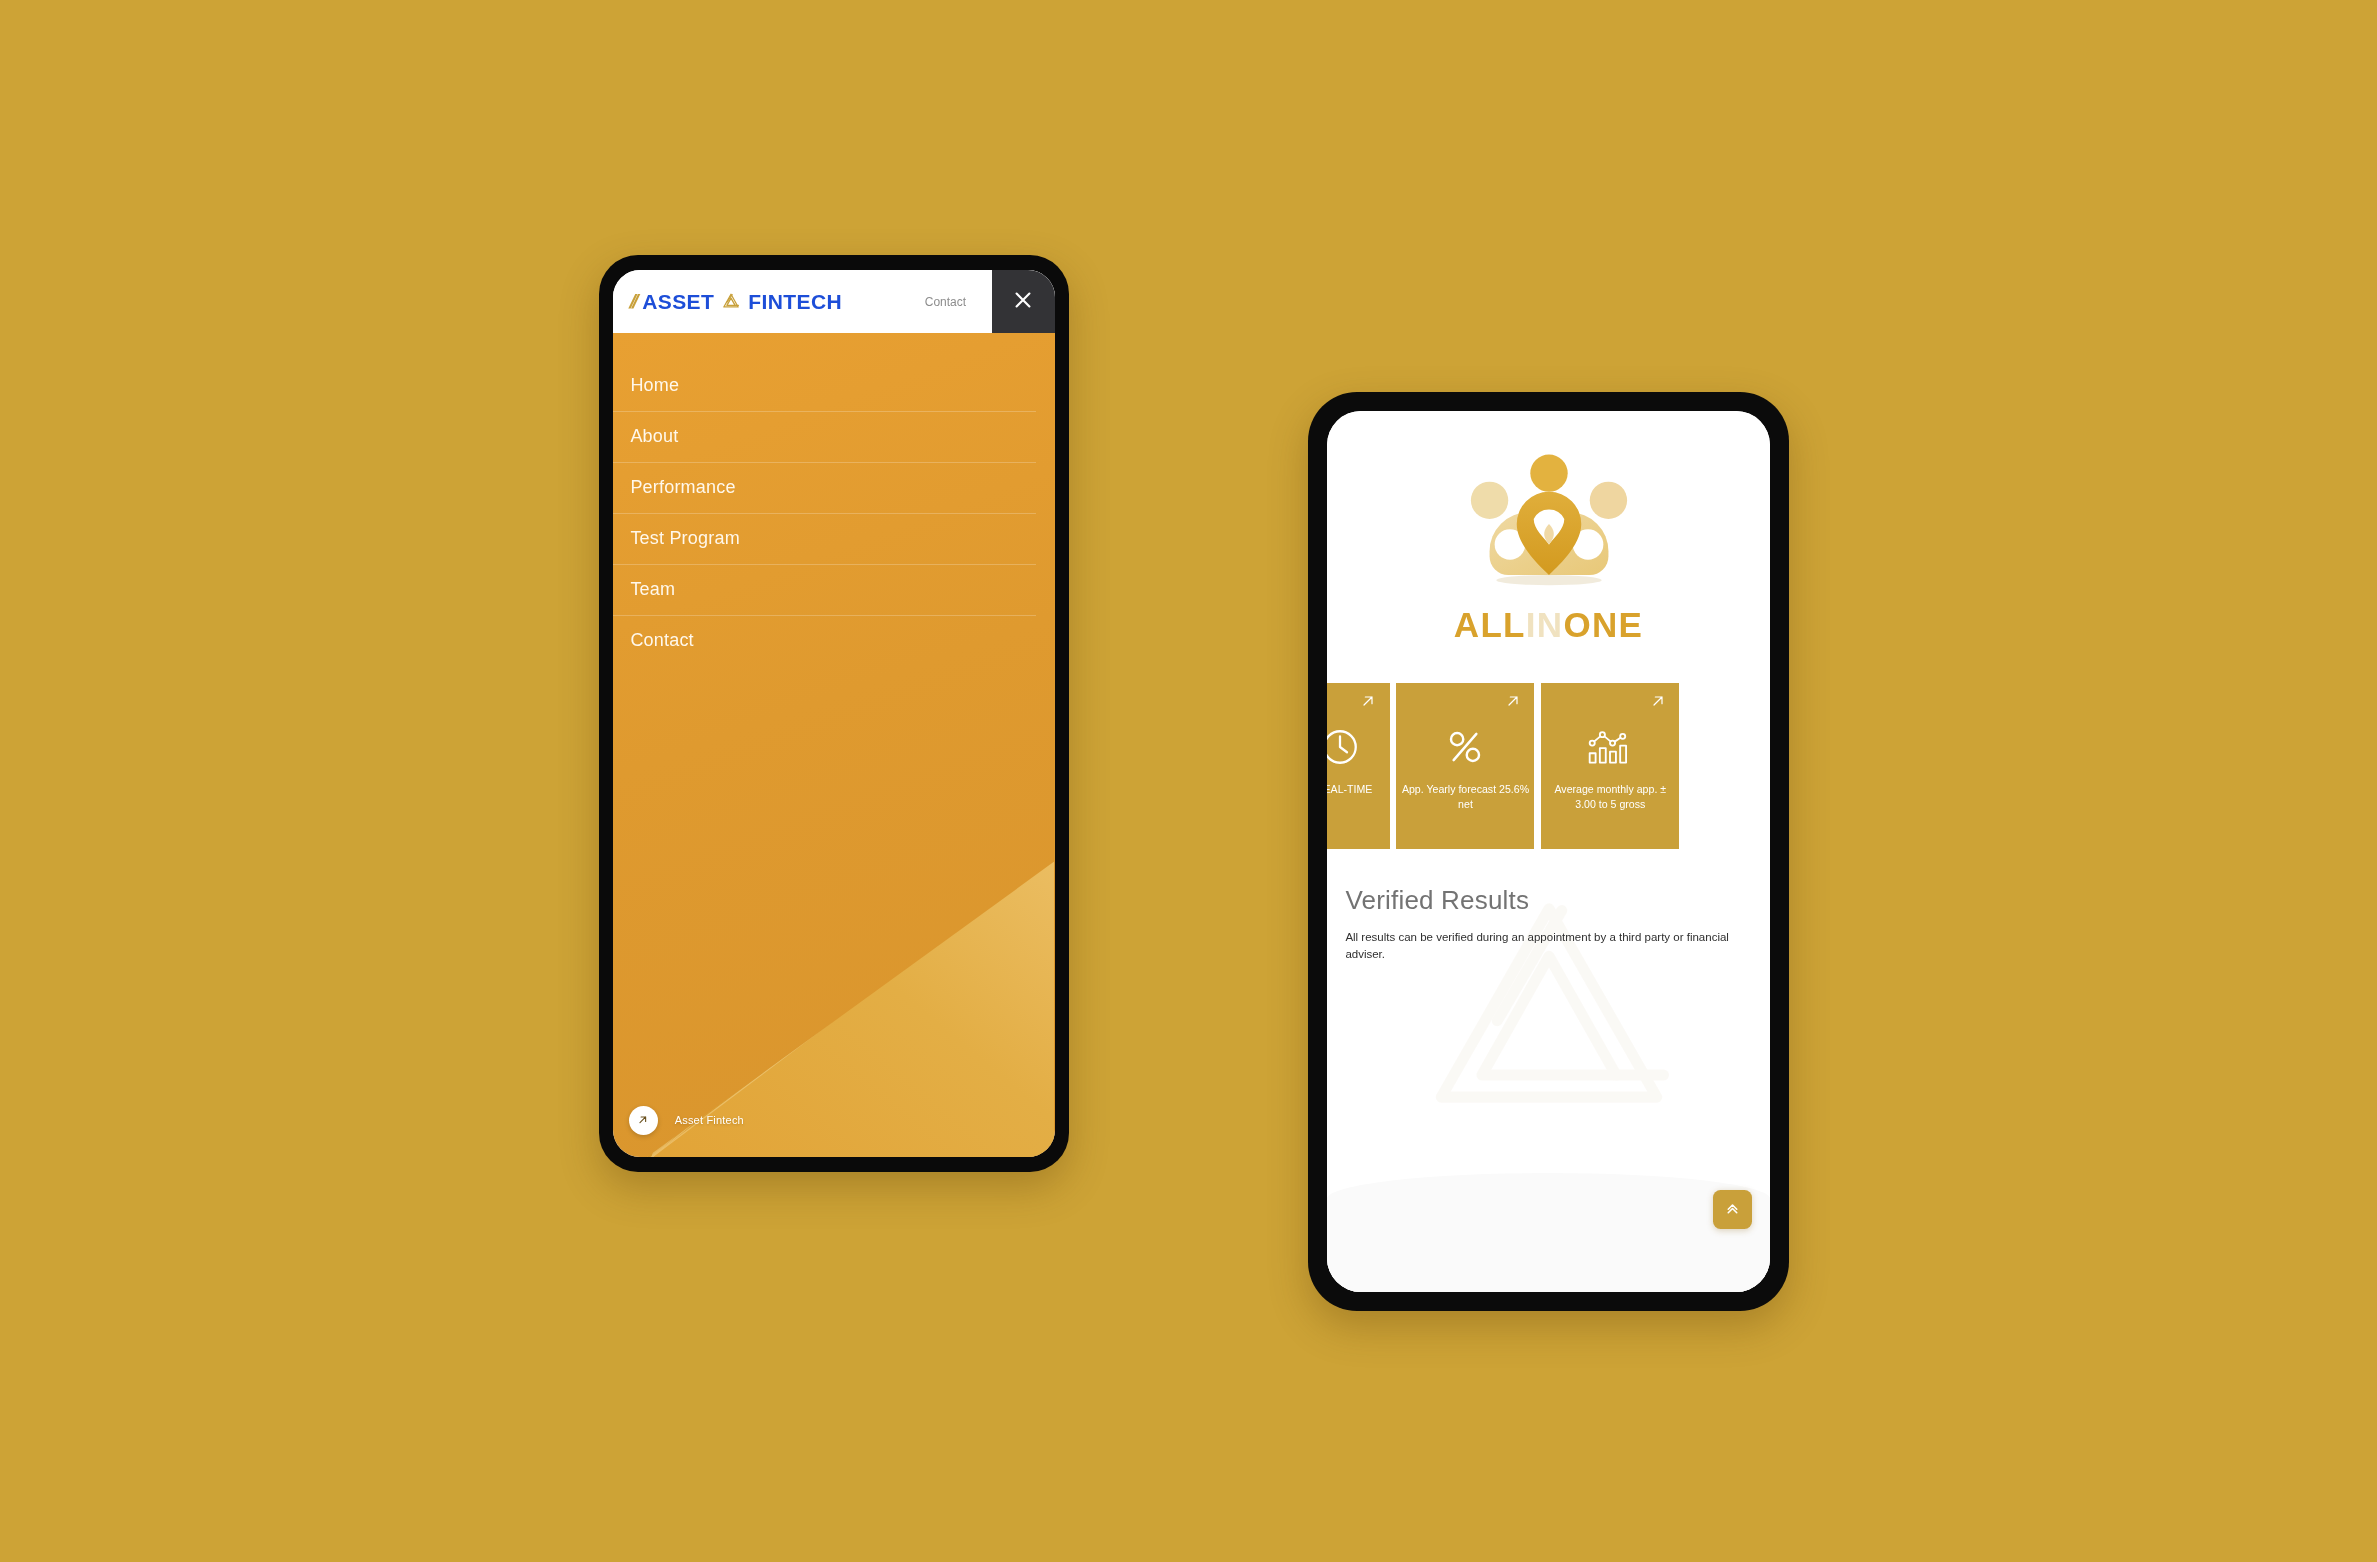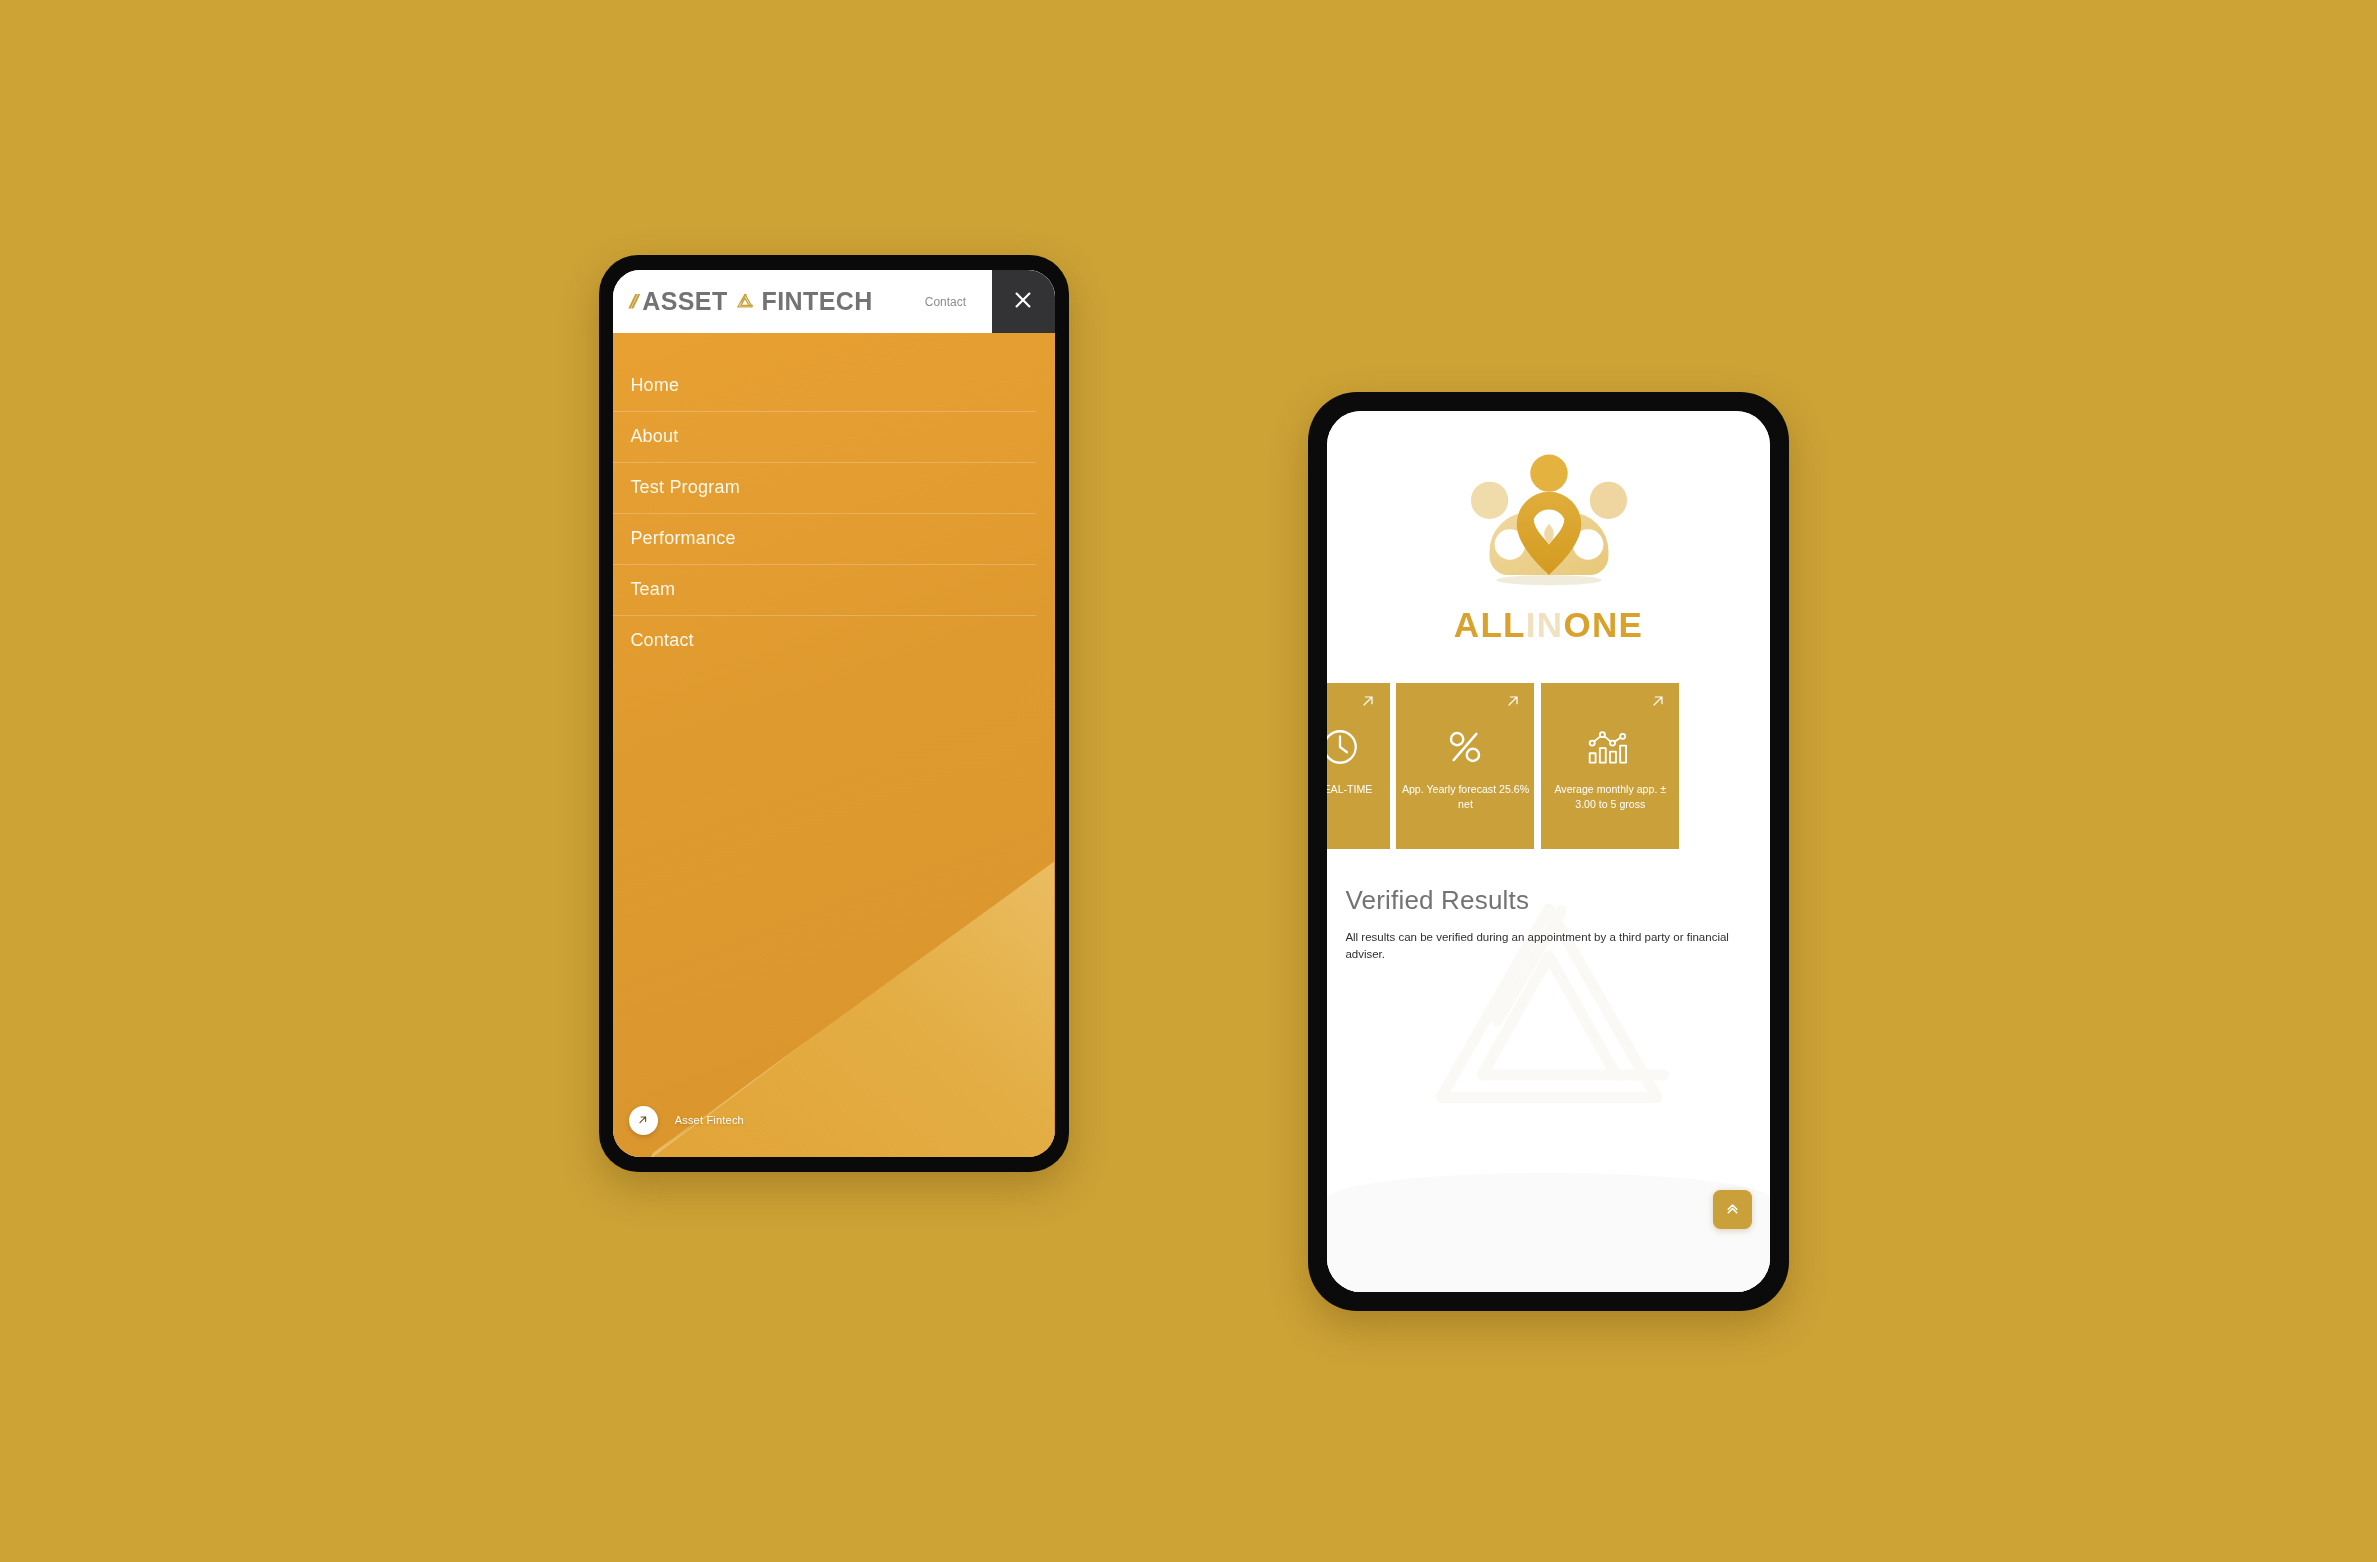--- a/index.html
+++ b/index.html
@@ -29,22 +29,22 @@
   
   .lp-header {
     position:absolute; left:0; top:0; width:100%; height:63px;
     background:#ffffff; display:flex; align-items:stretch; z-index:6;
   }
   .lp-logo {
     display:flex; align-items:center; gap:6px;
     padding-left:17px; flex:0 0 auto;
   }
   .lp-logo-word {
-    font-size:25px; font-weight:700; letter-spacing:0.4px;
-    color:#737373; line-height:1; white-space:nowrap;
+    font-size:21px; font-weight:700; letter-spacing:0.4px;
+    color:#1d4ed8; line-height:1; white-space:nowrap;
   }
   .lp-logo-slashes {
     display:inline-block; font-size:19.5px; font-weight:700;
     color:#C8A03A; transform:skewX(-16deg); letter-spacing:-2.5px;
   }
   .lp-logo-mark { width:22px; height:22px; flex:0 0 auto; }
   .lp-header-spacer { flex:1 1 auto; }
   .lp-contact {
     display:flex; align-items:center; font-size:12px;
     color:#8d8d8d; padding-right:25.5px; white-space:nowrap;
@@ -284,24 +284,24 @@
       </div>
 
       <div class="lp-menu-list">
         <div class="lp-menu-item">
           <span class="lp-menu-label">Home</span>
         </div>
         <div class="lp-menu-item">
           <span class="lp-menu-label">About</span>
         </div>
         <div class="lp-menu-item">
+          <span class="lp-menu-label">Performance</span>
+        </div>
+        <div class="lp-menu-item">
           <span class="lp-menu-label">Test Program</span>
-        </div>
-        <div class="lp-menu-item">
-          <span class="lp-menu-label">Performance</span>
         </div>
         <div class="lp-menu-item">
           <span class="lp-menu-label">Team</span>
         </div>
         <div class="lp-menu-item">
           <span class="lp-menu-label">Contact</span>
         </div>
       </div>
     </div>
 

